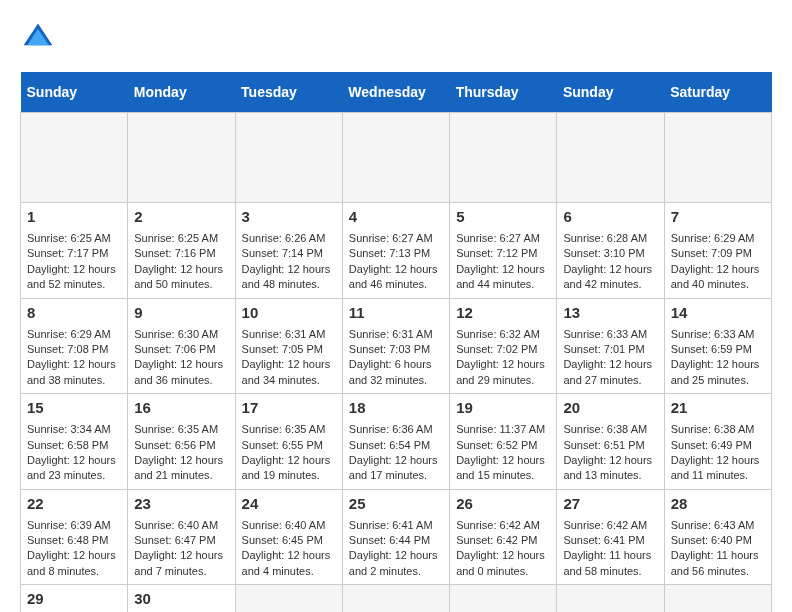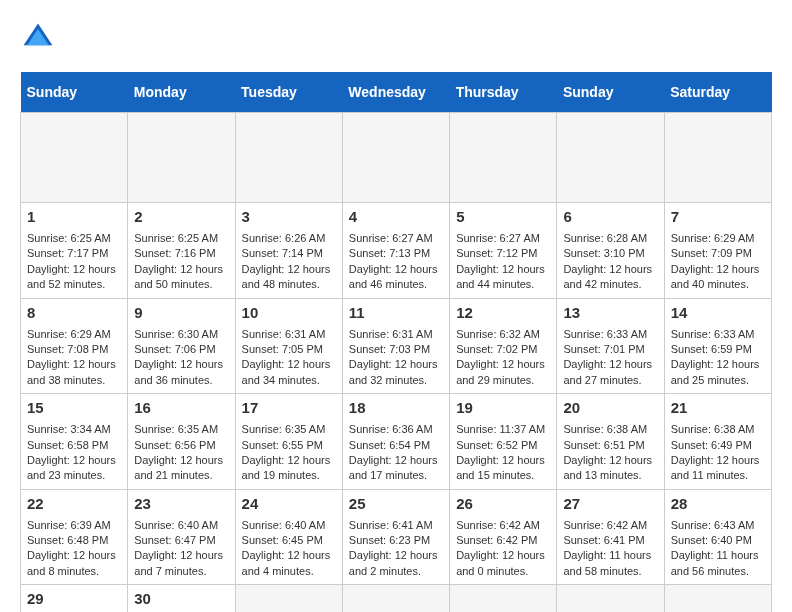--- a/index.html
+++ b/index.html
@@ -203,21 +203,21 @@
           <span>Sunrise: 6:31 AM</span><br>
           <span>Sunset: 7:05 PM</span><br>
           <span>Daylight: 12 hours and 34 minutes.</span>
         </div>
       </td>
         <td>
         <span class="day-num">11</span>
         <div class="cell-content">
           <span>Sunrise: 6:31 AM</span><br>
           <span>Sunset: 7:03 PM</span><br>
-          <span>Daylight: 12 hours and 32 minutes.</span>
+          <span>Daylight: 6 hours and 32 minutes.</span>
         </div>
       </td>
         <td>
         <span class="day-num">12</span>
         <div class="cell-content">
           <span>Sunrise: 6:32 AM</span><br>
           <span>Sunset: 7:02 PM</span><br>
           <span>Daylight: 12 hours and 29 minutes.</span>
         </div>
       </td>
@@ -318,21 +318,21 @@
         <div class="cell-content">
           <span>Sunrise: 6:40 AM</span><br>
           <span>Sunset: 6:45 PM</span><br>
           <span>Daylight: 12 hours and 4 minutes.</span>
         </div>
       </td>
         <td>
         <span class="day-num">25</span>
         <div class="cell-content">
           <span>Sunrise: 6:41 AM</span><br>
-          <span>Sunset: 6:23 PM</span><br>
+          <span>Sunset: 6:44 PM</span><br>
           <span>Daylight: 12 hours and 2 minutes.</span>
         </div>
       </td>
         <td>
         <span class="day-num">26</span>
         <div class="cell-content">
           <span>Sunrise: 6:42 AM</span><br>
           <span>Sunset: 6:42 PM</span><br>
           <span>Daylight: 12 hours and 0 minutes.</span>
         </div>

